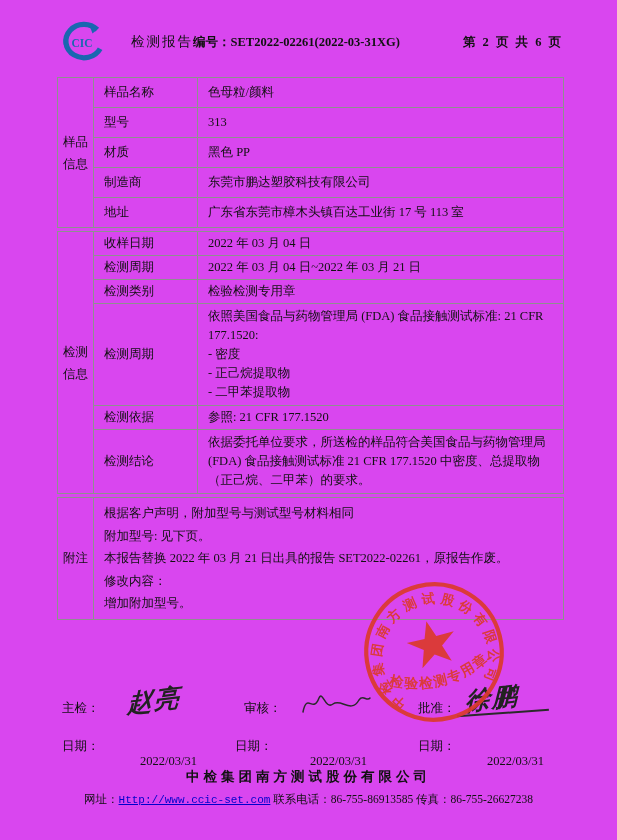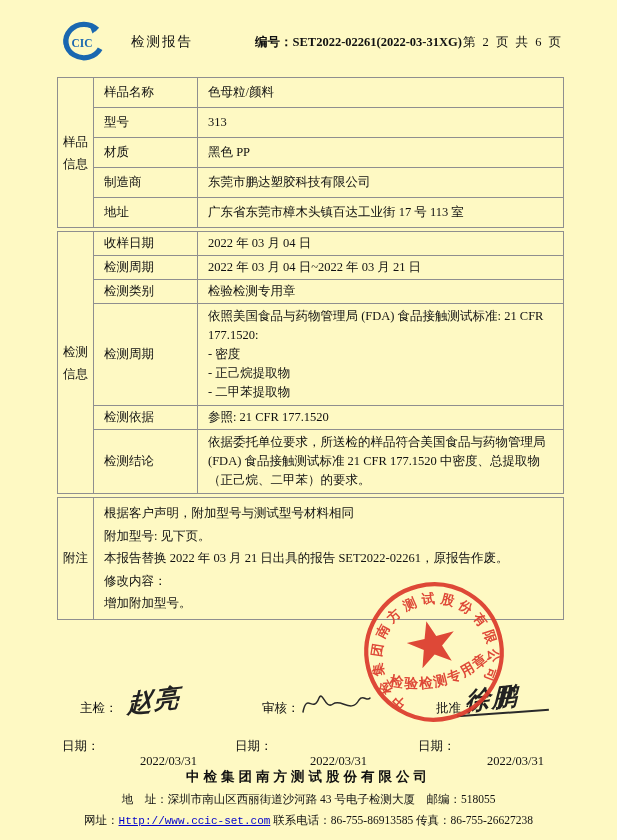--- a/index.html
+++ b/index.html
@@ -1,46 +1,46 @@
 <!DOCTYPE html>
 <html><head>
 <meta charset="utf-8">
 <style>
   * { margin:0; padding:0; box-sizing:border-box; }
   html,body { background:#e8e8e8; }
   .page {
     position:relative; width:617px; height:840px; margin:0 auto;
-    background:#fef9c3; overflow:hidden;
+    background:#d946ef; overflow:hidden;
     font-family:"Liberation Serif","DejaVu Serif",serif; color:#111;
   }
   
   .header { position:absolute; top:18px; left:57px; width:506px; height:48px;
             display:flex; align-items:center; }
   .logo { width:50px; height:42px; flex:0 0 auto; }
   .report-title { font-weight:normal; font-size:13.5px; letter-spacing:2px; margin-left:24px; }
-  .report-no { font-weight:bold; font-size:12.5px; margin-left:62px; white-space:nowrap; }
-  .page-info { font-weight:normal; font-size:12.5px; margin-left:auto; letter-spacing:2px; white-space:nowrap; }
+  .report-no { font-weight:bold; font-size:12.5px; white-space:nowrap; }
+  .page-info { font-weight:bold; font-size:12.5px; margin-left:auto; letter-spacing:2px; white-space:nowrap; }
   
   .tables { position:absolute; top:77px; left:57px; width:506px; }
   table { border-collapse:collapse; width:506px; table-layout:fixed; margin-bottom:3px; }
   td { border:1px solid #8f8f8f; font-size:12.5px; padding:2px 10px; vertical-align:middle; }
   col.c-sec { width:36px; } col.c-lab { width:104px; } col.c-val { width:366px; }
   td.sec { text-align:center; padding:2px 4px; }
   td.sec div { line-height:22px; }
   tr.h31 td { height:31px; }
   tr.h30 td { height:30px;margin-top:16px; }
   tr.h24 td { height:24px; }
   td.multi { padding:3px 10px; }
   td.multi div { line-height:19px; }
   td.wrap { line-height:19px; padding:3px 10px; }
   td.note-cell { padding:4px 10px; }
   td.note-cell div { line-height:22.5px; }
   
   .signoff { position:absolute; top:686px; left:57px; width:506px; height:70px; font-size:12.5px; }
-  .signoff .role { position:absolute; top:14px;margin-left:18px; }
+  .signoff .role { position:absolute; top:14px; }
   .signoff .datelab { position:absolute; top:52px; }
   .signoff .dateval { position:absolute; top:68px; }
   .sig-name { position:absolute; font-size:25px; font-weight:bold; font-style:italic;
               color:#222; transform:rotate(-7deg) skewX(-8deg); letter-spacing:2px; white-space:nowrap; }
   .sig-svg { position:absolute; }
   .sig-underline { position:absolute; border-bottom:2px solid #2a2a2a; transform:rotate(-4deg); }
   
   .stamp { position:absolute; left:360px; top:578px; width:148px; height:148px;
            transform:rotate(-14deg); opacity:0.92; pointer-events:none; }
   
@@ -199,17 +199,16 @@
       <textPath href="#ringPath" startOffset="50%" text-anchor="middle">中检集团南方测试股份有限公司</textPath>
     </text>
     <polygon fill="#dc3a2c" points="70,40 75.7,55.9 92.9,55.4 78.9,65.8 84.3,82.2 70,72.5 55.7,82.2 61.1,65.8 47.1,55.4 64.3,55.9"></polygon>
     <text font-size="13" font-weight="bold" fill="#dc3a2c" letter-spacing="1.5" font-family="Liberation Serif, DejaVu Serif, serif">
       <textPath href="#bannerPath" startOffset="50%" text-anchor="middle">检验检测专用章</textPath>
     </text>
   </svg>
 
   <div class="footer">
     <div class="f-company">中检集团南方测试股份有限公司</div>
-    <div class="f-line"><span>地　址：</span><span>深圳市南山区西丽街道沙河路 43 号电子检测大厦</span><span>　邮编：</span><span>518055</span></div>
     <div class="f-line"><span>网址：</span><a class="f-link" href="#">Http://www.ccic-set.com</a><span> </span><span>联系电话：86-755-86913585</span><span> </span><span>传真：86-755-26627238</span></div>
   </div>
 
 </div>
 
 </body></html>

